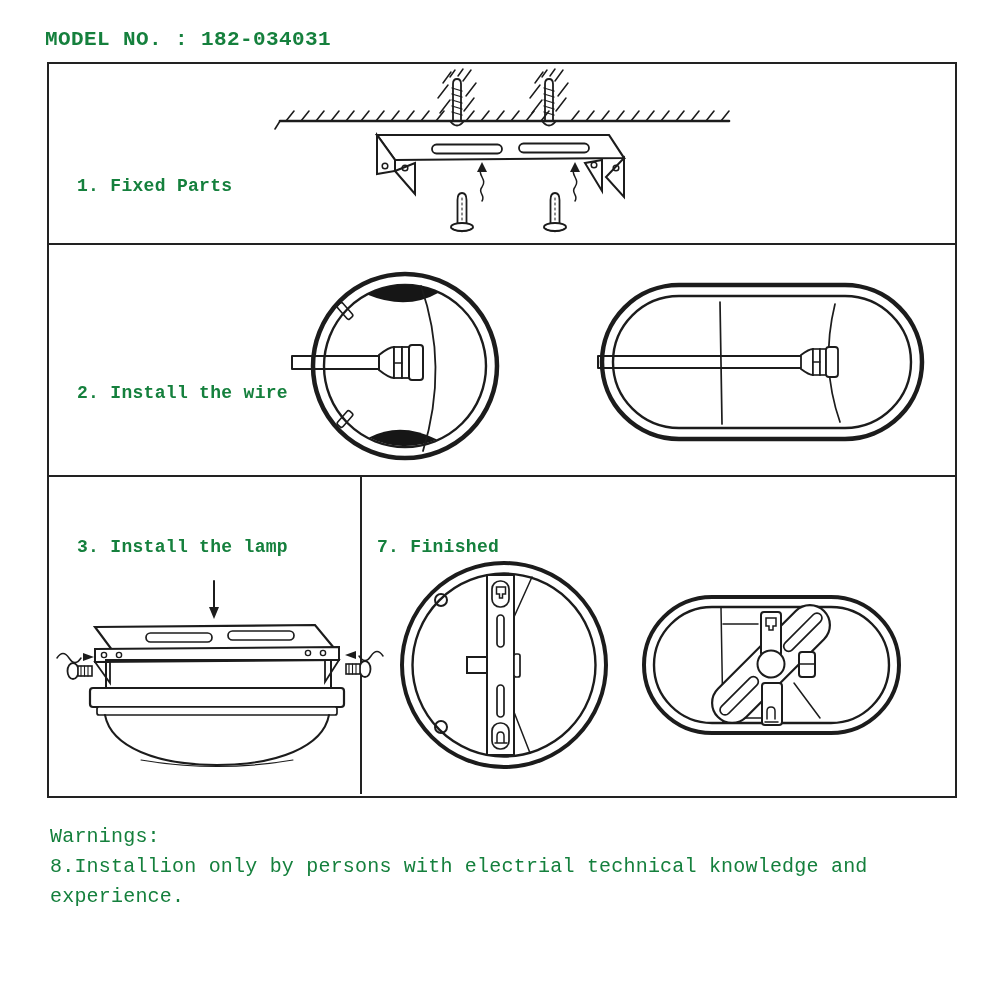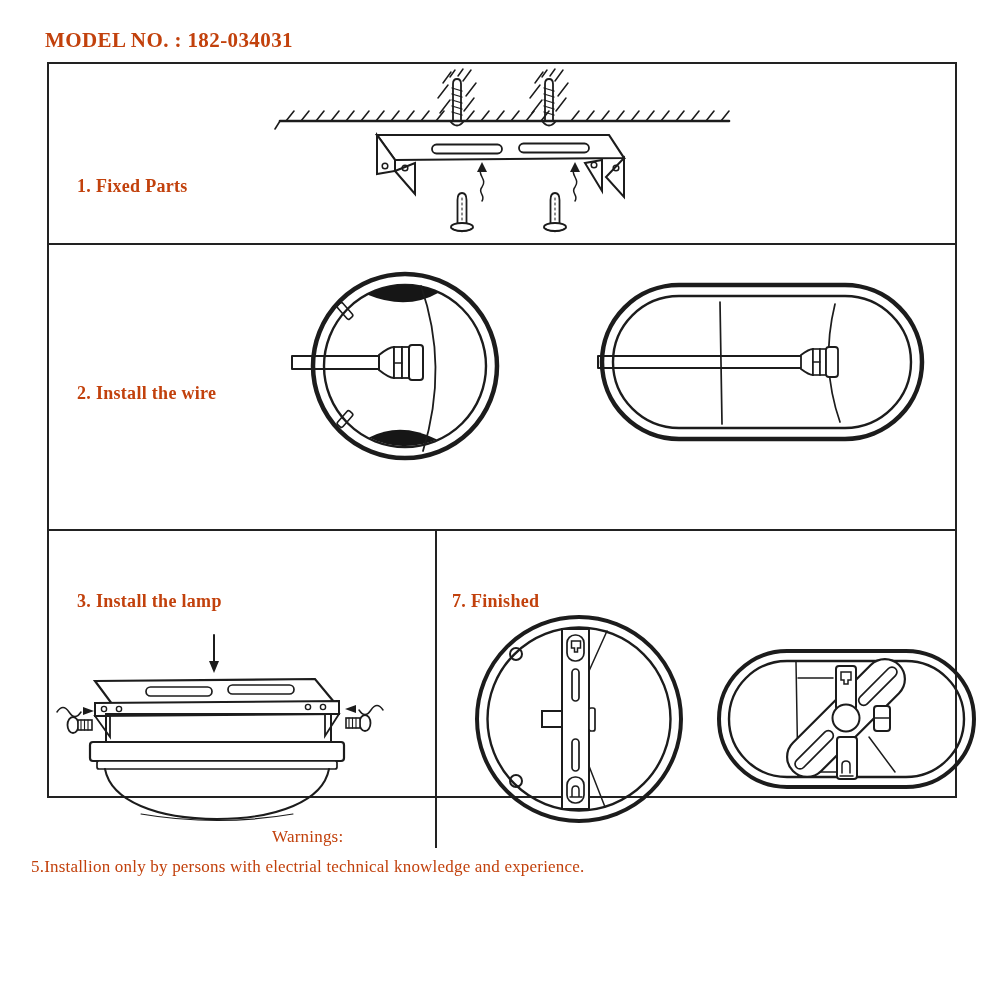--- a/index.html
+++ b/index.html
@@ -1,36 +1,36 @@
 <!DOCTYPE html>
 <html><head>
 <meta charset="utf-8">
 <style>
   html,body{margin:0;padding:0;background:#e8e8e8;}
   .page{position:relative;width:1000px;height:1000px;background:#ffffff;
-        font-family:Liberation Serif, serif;color:#c2410c;overflow:hidden;text-align:center;}
+        font-family:Liberation Mono, monospace;color:#15803d;overflow:hidden;}
   .title{position:absolute;left:45px;top:28px;font-size:21px;font-weight:bold;
          letter-spacing:0.4px;white-space:nowrap;}
   .table{position:absolute;left:47px;top:62px;width:910px;height:736px;
          border:2px solid #222;box-sizing:border-box;}
   .row{position:relative;width:100%;box-sizing:border-box;}
   .row1{height:181px;border-bottom:2px solid #222;}
-  .row2{height:286px;border-bottom:2px solid #222;}
+  .row2{height:232px;border-bottom:2px solid #222;}
   .row3{height:317px;display:flex;}
   .cell{position:relative;box-sizing:border-box;height:100%;}
-  .cell-left{width:388px;border-right:2px solid #222;}
+  .cell-left{width:313px;border-right:2px solid #222;}
   .cell-right{flex:1;}
   .step-label{position:absolute;font-size:18px;font-weight:bold;letter-spacing:0.3px;
               white-space:nowrap;margin-top:28px;}
   .lbl1{left:28px;top:84px;}
   .lbl2{left:28px;top:110px;}
   .lbl3{left:28px;top:32px;}
   .lbl4{left:15px;top:32px;}
   .diagram{position:absolute;}
-  .warnings{position:absolute;left:31px;top:822px;font-size:17px;line-height:30px;
+  .warnings{position:absolute;left:50px;top:822px;font-size:20px;line-height:30px;
             letter-spacing:0.2px;}
   svg *{vector-effect:none;}
 </style>
 </head>
 <body>
 
 <div class="page">
 
   <div class="title">MODEL NO. : 182-034031</div>
 
@@ -218,16 +218,16 @@
               <line x1="437" y1="187" x2="453" y2="187" stroke-width="1.6"></line>
             </g>
           </g>
         </svg>
       </div>
     </div>
   </div>
 
   <div class="warnings">
     <div>Warnings:</div>
-    <div>5.Installion only by persons with electrial technical knowledge and experience.</div>
+    <div>8.Installion only by persons with electrial technical knowledge and experience.</div>
   </div>
 
 </div>
 
 </body></html>

